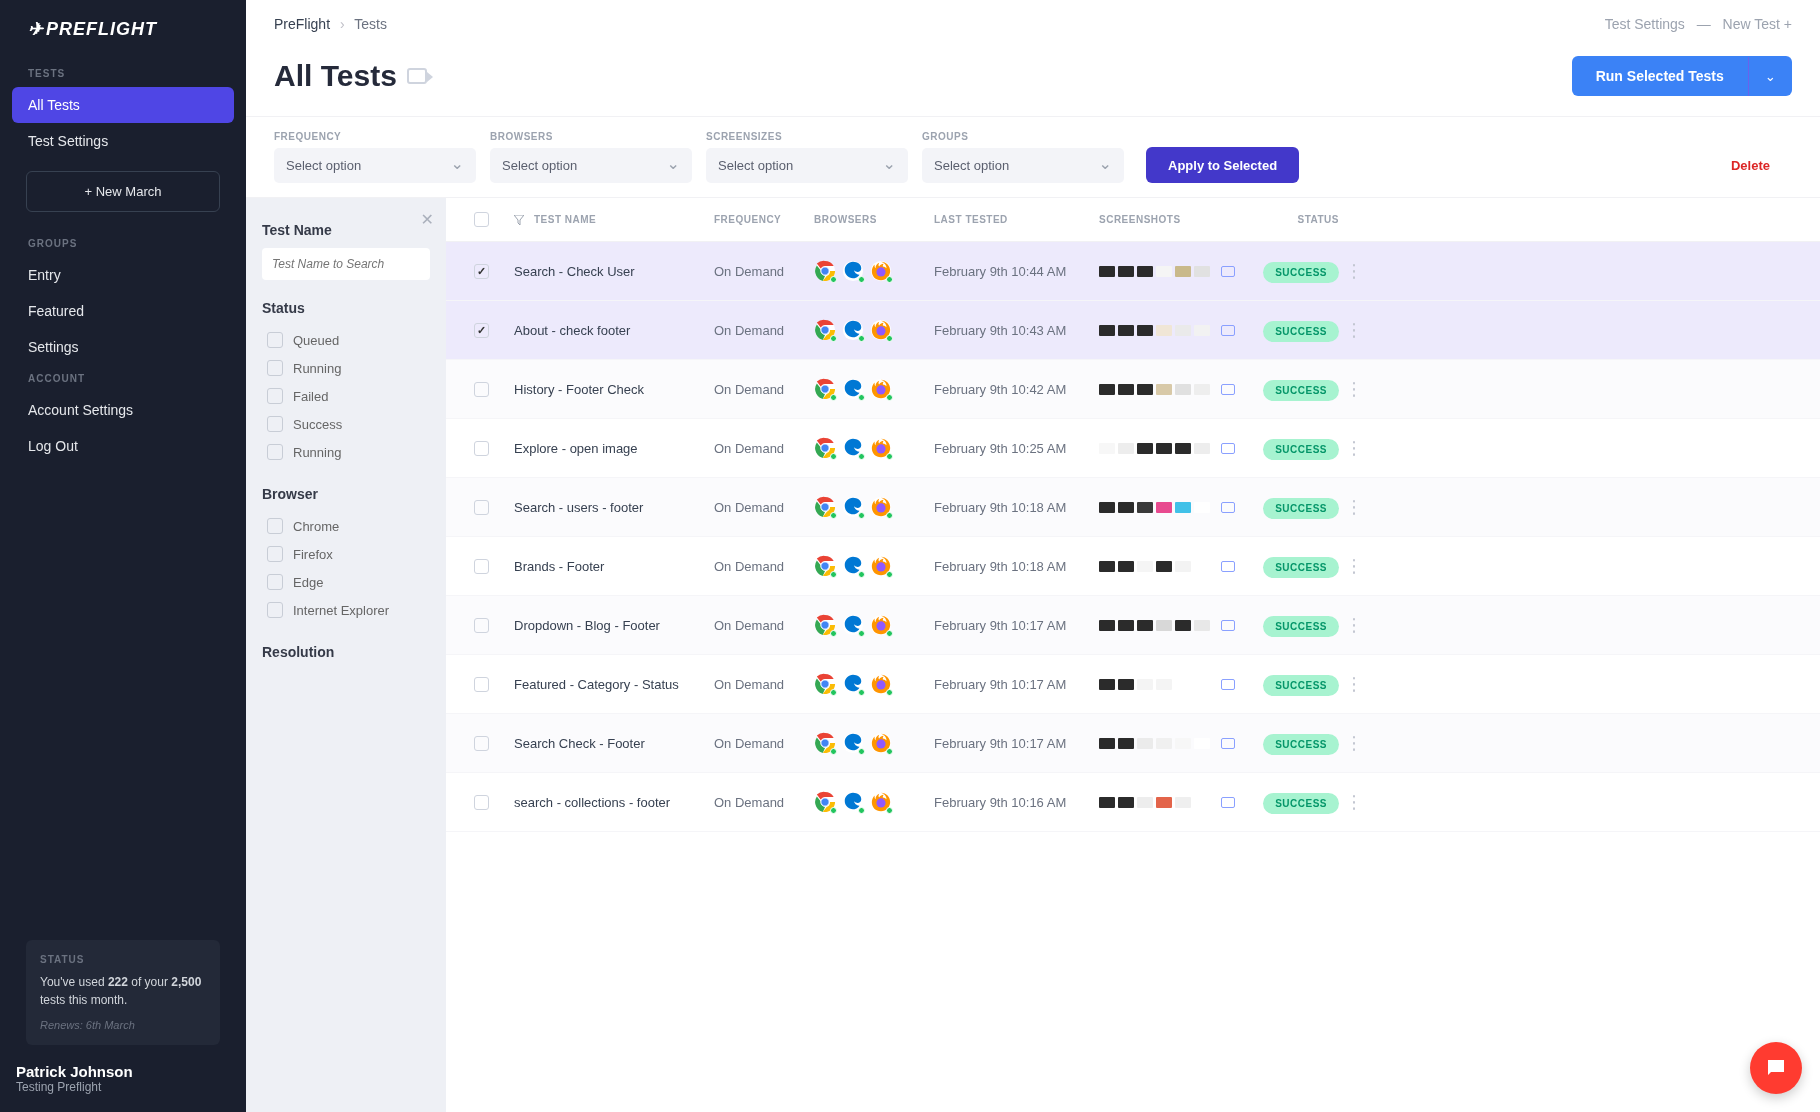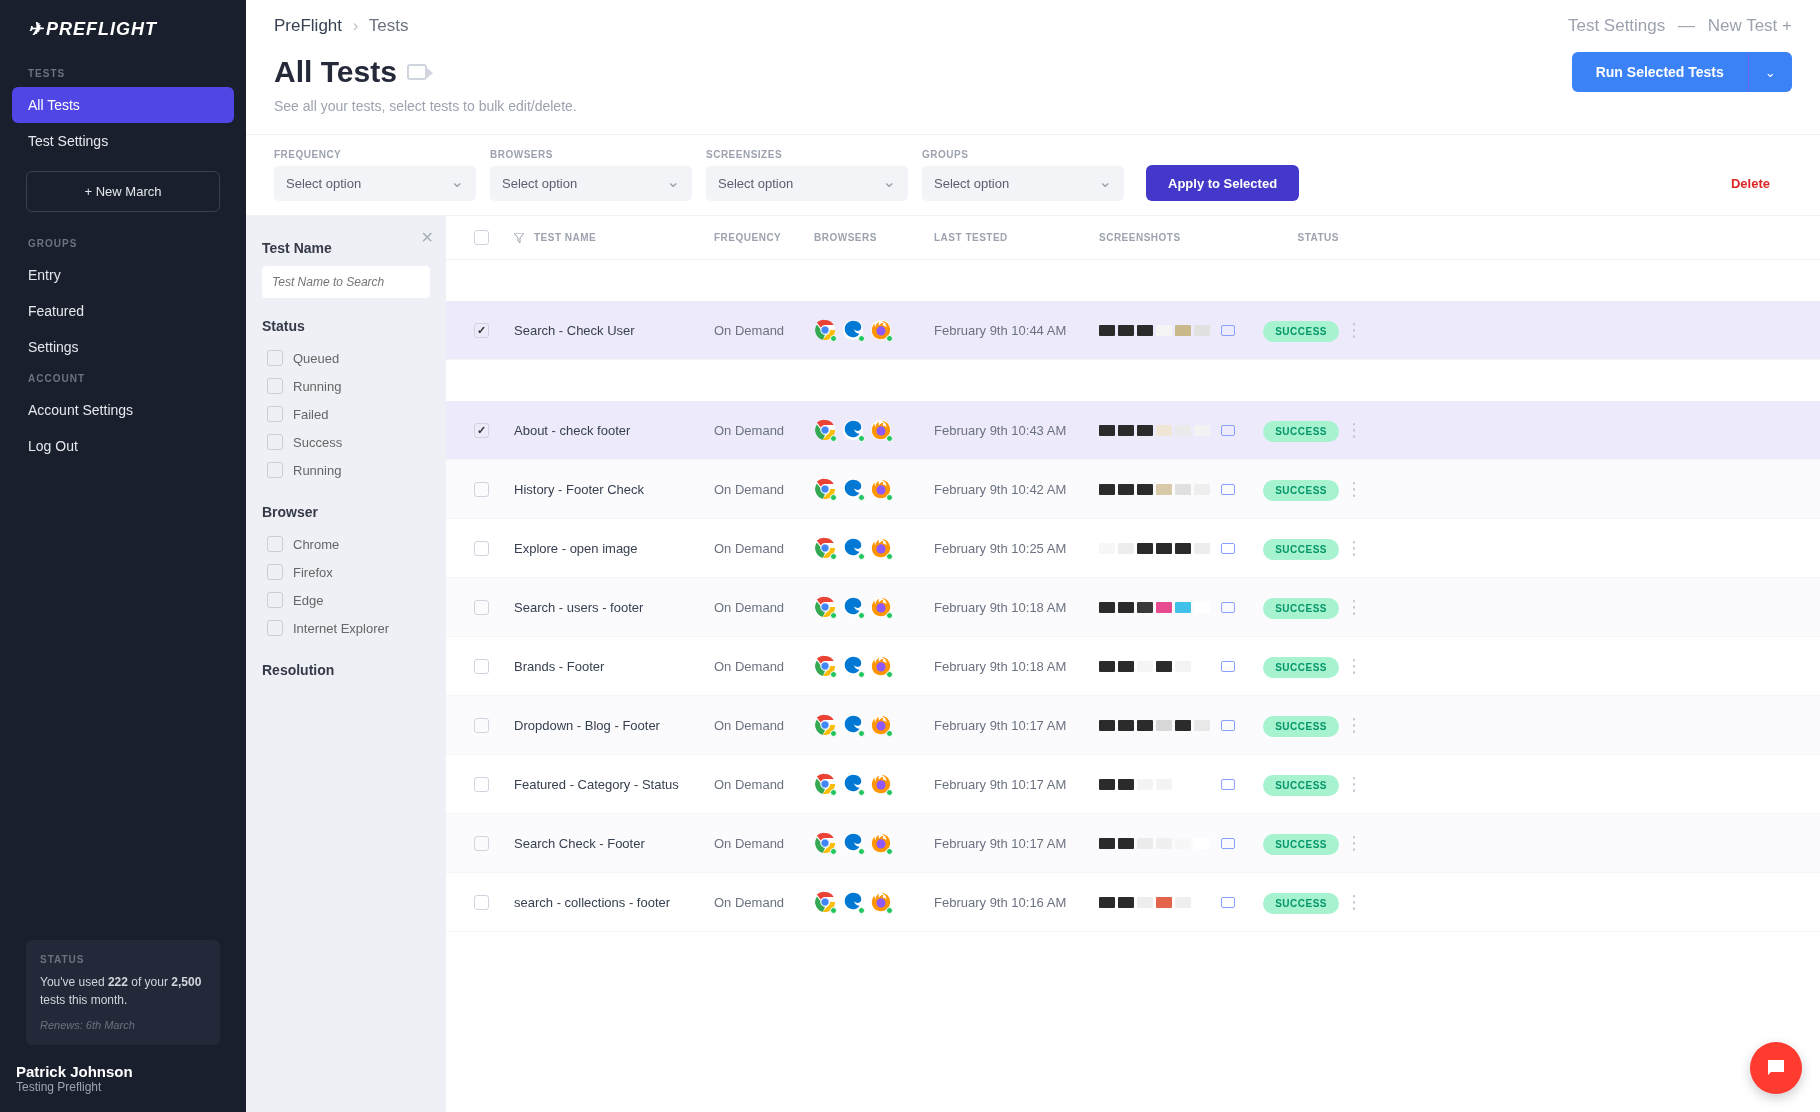--- a/index.html
+++ b/index.html
@@ -17,21 +17,21 @@
 .usage-label { font-size: 10px; color: #6b7280; letter-spacing: 1px; margin-bottom: 8px; font-weight: 600; }
 .usage-text { color: #d1d5db; line-height: 1.5; }
 .usage-renew { color: #6b7280; font-style: italic; margin-top: 10px; font-size: 11px; }
 .user-block { padding: 0 16px; }
 .user-name { font-size: 15px; font-weight: 600; }
 .user-sub { font-size: 12px; color: #9ca3af; }
 
 
 .main { flex: 1; display: flex; flex-direction: column; overflow: hidden; }
 .topbar { padding: 16px 28px 20px; border-bottom: 1px solid #f1f1f4; }
-.breadcrumb { font-size: 17px; color: #6b7280; margin-bottom: 16px; display: flex; justify-content: space-between; text-align: center; }
+.breadcrumb { font-size: 14px; color: #6b7280; margin-bottom: 24px; display: flex; justify-content: space-between; text-align: center; }
 .breadcrumb .left span:first-child { color: #374151; font-weight: 500; }
 .breadcrumb .arrow { margin: 0 6px; color: #c0c0c8; }
 .breadcrumb .right { color: #9ca3af; }
 .breadcrumb .right .sep { margin: 0 8px; }
 .title-row { display: flex; justify-content: space-between; align-items: center; }
 .page-title { font-size: 30px; font-weight: 700; color: #252a3a; display: flex; align-items: center; gap: 10px; }
 .page-title .cam-icon { width: 20px; height: 16px; border: 2px solid #cfd4de; border-radius: 3px; position: relative; }
 .page-title .cam-icon::after { content:''; position: absolute; right: -8px; top: 2px; border-left: 6px solid #cfd4de; border-top: 5px solid transparent; border-bottom: 5px solid transparent; }
 .run-btn { background: #3b82f6; color: #fff; border: none; border-radius: 6px; display: flex; align-items: center; overflow: hidden; cursor: pointer; }
 .run-btn .lbl { padding: 12px 24px; font-size: 14px; font-weight: 600; }
@@ -66,21 +66,21 @@
 .col-check { width: 40px; }
 .col-name { flex: 0 0 200px; display:flex; align-items:center; gap:10px;}
 .col-freq { flex: 0 0 100px; }
 .col-browsers { flex: 0 0 120px; }
 .col-tested { flex: 0 0 165px; }
 .col-screens { flex: 0 0 150px; }
 .col-status { flex: 0 0 90px; text-align:right; }
 .col-actions { width: 30px; }
 
 .row { display: flex; align-items: center; padding: 18px 28px; border-bottom: 1px solid #f5f5f8; font-size: 13px; }
-.row.selected { background: #edeafc; margin-top: 41px; }
+.row.selected { background: #edeafc; }
 .row:not(.selected):nth-child(odd) { background: #fbfbfd; }
 .checkbox { width: 15px; height: 15px; border: 1.5px solid #cfd4de; border-radius: 3px; display: flex; align-items: center; justify-content: center; cursor: pointer; }
 .checkbox.checked::after { content: '✓'; font-size: 11px; color: #333; font-weight: bold; }
 .test-name { color: #374151; font-weight: 500; }
 .freq { color: #6b7280; }
 .browsers { display: flex; gap: 6px; }
 .bicon { width: 22px; height: 22px; border-radius: 50%; position: relative; }
 .bicon .dot { position: absolute; bottom: -1px; right: -1px; width: 7px; height: 7px; border-radius: 50%; background: #22c55e; border: 1px solid #fff; }
 .tested { color: #6b7280; }
 .screenshots { display: flex; gap: 3px; align-items: center; }
@@ -148,21 +148,20 @@
     <div class="title-row">
       <h1 class="page-title">
         <span>All Tests</span>
         <span class="cam-icon"></span>
       </h1>
       <button class="run-btn">
         <span class="lbl">Run Selected Tests</span>
         <span class="caret">⌄</span>
       </button>
     </div>
-    <div class="subtitle">See all your tests, select tests to bulk edit/delete.</div>
   </div>
 
   <div class="bulk-bar">
     <div class="bulk-group">
       <span class="bulk-label">FREQUENCY</span>
       <div class="select-wrap"><select class="select"><option>Select option</option></select></div>
     </div>
     <div class="bulk-group">
       <span class="bulk-label">BROWSERS</span>
       <div class="select-wrap"><select class="select"><option>Select option</option></select></div>

